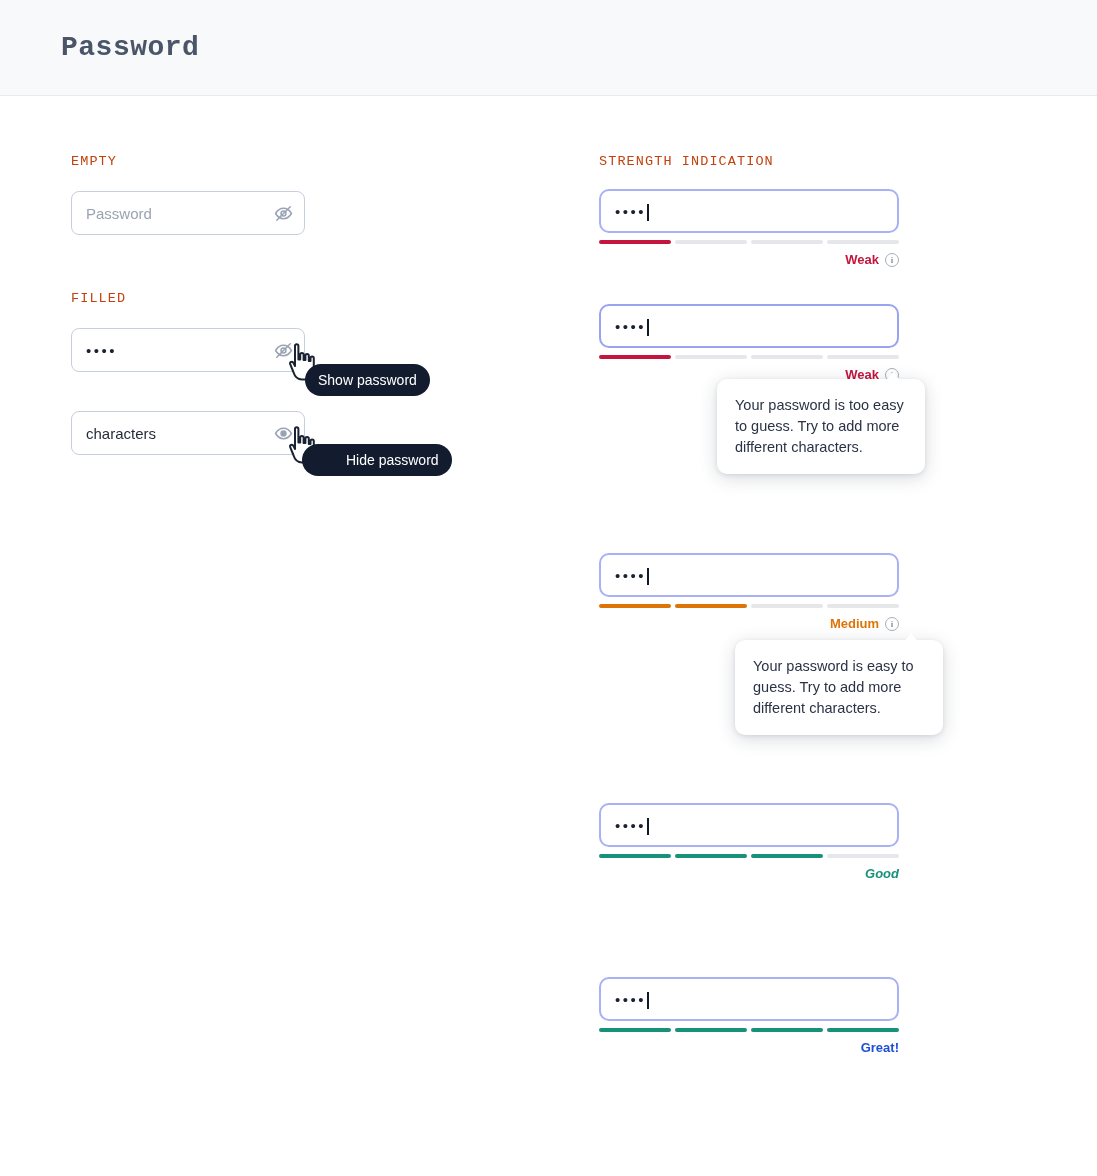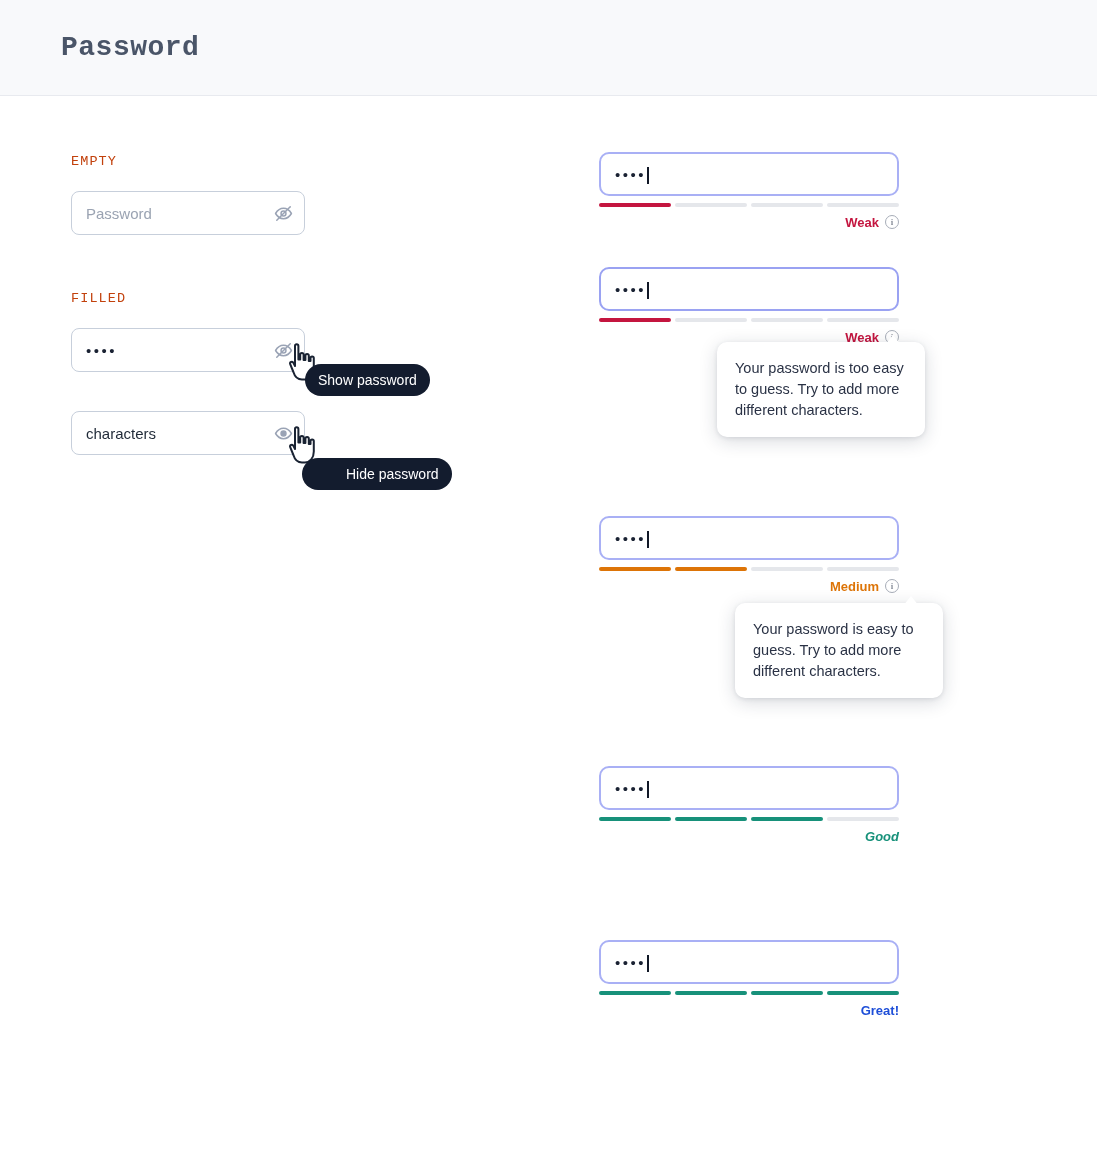--- a/index.html
+++ b/index.html
@@ -85,21 +85,21 @@
 
   
   .meter{
     width:300px;
     display:flex; gap:4px;
     margin-top:7px;
   }
   .seg{ flex:1; height:4px; border-radius:2px; background:#e5e7eb; }
   .strength-row{
     width:300px;
-    display:flex; align-items:flex-start; justify-content:flex-end;
+    display:flex; align-items:flex-end; justify-content:flex-end;
     gap:6px; margin-top:8px;
     font-size:13px; font-weight:bold;
   }
   .info-icon{
     width:14px; height:14px; border-radius:50%;
     border:1.3px solid #a7adb8;
     color:#8b919c;
     font-size:9px; font-weight:bold;
     display:flex; align-items:center; justify-content:center;
     font-family:"Liberation Serif", serif;
@@ -206,28 +206,29 @@
           </svg>
         </span>
       </div>
 
       <span class="cursor" style="left:215px; top:14px;">
         <svg width="34" height="42" viewBox="0 0 34 42">
           <path d="M9 4 C9 1.8 12.4 1.8 12.4 4 L12.4 17.5 L14.2 17.5 L14.2 12.5 C14.2 10.4 17.6 10.4 17.6 12.5 L17.6 18 L19.4 18 L19.4 13.5 C19.4 11.4 22.8 11.4 22.8 13.5 L22.8 19 L24.5 19 L24.5 16 C24.5 14 27.8 14 27.8 16 L27.8 26.5 C27.8 33 24 37.5 19 37.5 L16 37.5 C11 37.5 8.6 34 7.4 30 L4.2 22.2 C3.4 20.2 6.3 18.8 7.4 20.8 L9 24 Z" fill="#ffffff" stroke="#1a2333" stroke-width="2" stroke-linejoin="round"></path>
         </svg>
       </span>
 
-      <div class="tip-dark" style="left:231px; top:47px;padding-left:44px;">
+      <div class="tip-dark" style="left:231px; top:33px;padding-left:44px;">
         <span>Hide password</span>
       </div>
     </div>
 
   </div>
 
   <div class="col-right">
+    <span class="section-label">STRENGTH INDICATION</span>
 
     <div class="field-wrap" style="margin-top:-2px;">
       <div class="pw-input focused">
         <span class="dots">••••</span>
           <span class="caret"></span>
       </div>
       <div class="meter">
         <div class="seg" style="background: rgb(196, 21, 63);"></div>
         <div class="seg" style="background: rgb(229, 231, 235);"></div>
         <div class="seg" style="background: rgb(229, 231, 235);"></div>

